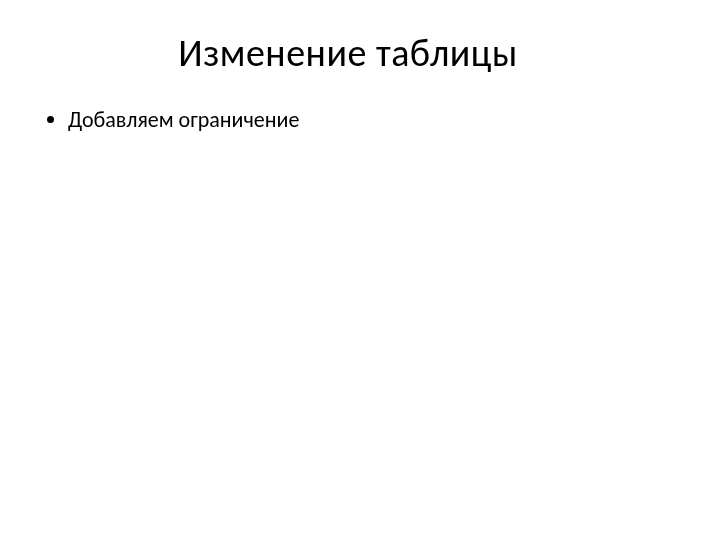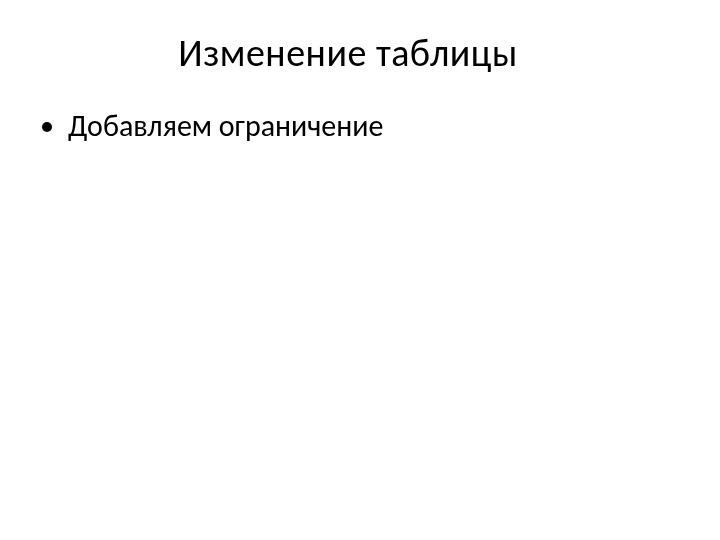--- a/index.html
+++ b/index.html
@@ -24,21 +24,21 @@
     font-weight: 400;
     margin: 10px 0 30px 0;
     letter-spacing: 0.5px;
   }
   .bullets {
     margin: 0 0 32px 0;
     padding-left: 28px;
     list-style: disc;
   }
   .bullets li {
-    font-size: 30px;
+    font-size: 22px;
     line-height: 1.3;
   }
   .code {
     font-family: Consolas, "Courier New", monospace;
     font-size: 26px;
     white-space: pre;
     line-height: 1.35;
     margin: 0;
     letter-spacing: 0.5px;
   }

